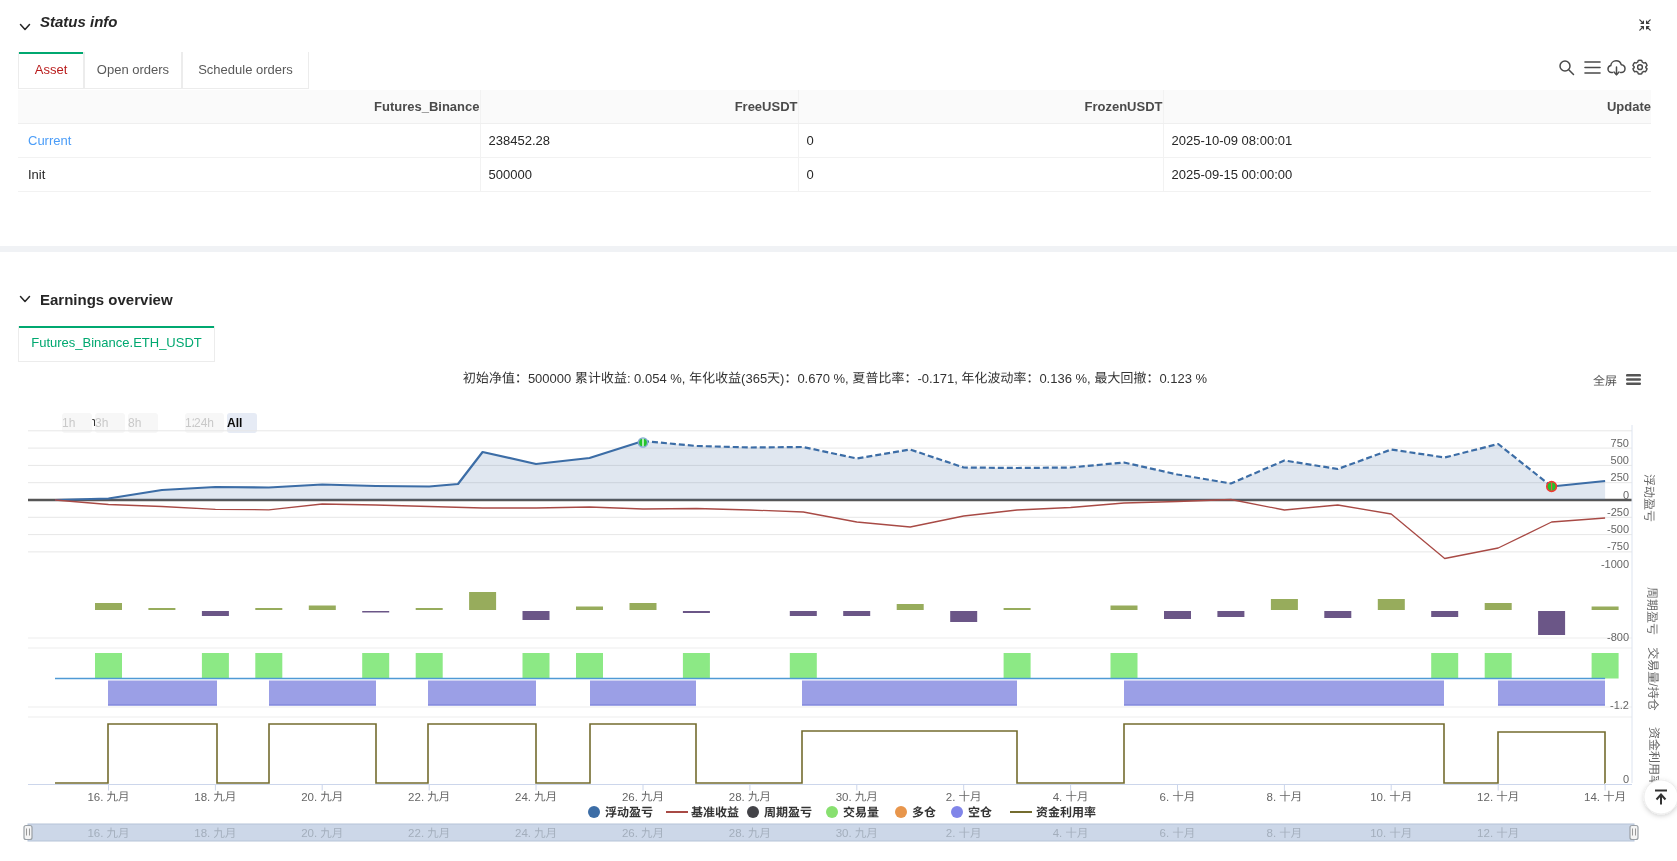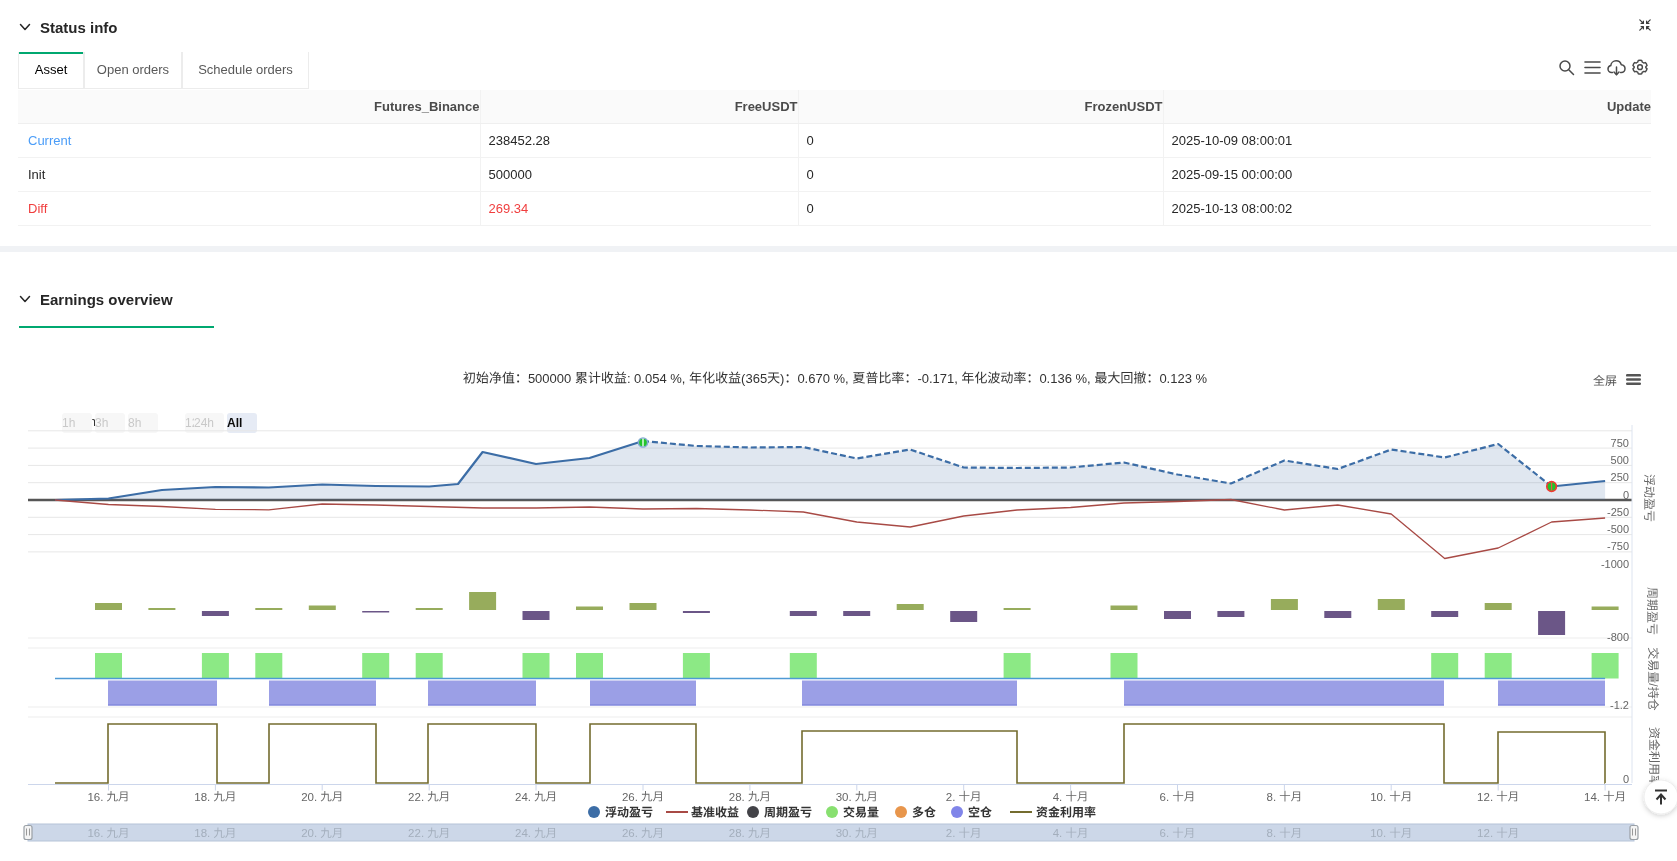--- a/index.html
+++ b/index.html
@@ -12,21 +12,21 @@
 table.t td { height:34px; border-bottom:1px solid #f2f2f2; }
 table.t th, table.t td { padding:0 0 0 8px; border-right:1px solid #f2f2f2; }
 table.t th:last-child, table.t td:last-child { border-right:none; }
 .zbtn { position:absolute; top:145px; width:30px; height:20px; border-radius:3px; background:#f7f7f7; color:#c9c9c9; font-size:12px; text-align:left; line-height:20px; }
 </style></head>
 <body>
 <div class="card" style="top:0;height:246px;">
   <svg style="position:absolute;left:18px;top:20px" width="14" height="14" viewBox="0 0 14 14">
       <path d="M2.5 4.5 L7 9.5 L11.5 4.5" fill="none" stroke="#262626" stroke-width="1.5" stroke-linecap="round" stroke-linejoin="round"></path>
     </svg>
-  <div class="sechead" style="top:19px;">Status info</div>
+  <div class="sechead" style="top:13px;font-style:italic;">Status info</div>
   <svg style="position:absolute;left:1639px;top:19px" width="12" height="12" viewBox="0 0 12 12" fill="none" stroke="#3c3c3c" stroke-width="1.2" stroke-linecap="round" stroke-linejoin="round">
 <path d="M0.8 0.8 L4.4 4.4 M4.4 4.4 L4.4 2.1 M4.4 4.4 L2.1 4.4"></path>
 <path d="M11.2 0.8 L7.6 4.4 M7.6 4.4 L7.6 2.1 M7.6 4.4 L9.9 4.4"></path>
 <path d="M0.8 11.2 L4.4 7.6 M4.4 7.6 L2.1 7.6 M4.4 7.6 L4.4 9.9"></path>
 <path d="M11.2 11.2 L7.6 7.6 M7.6 7.6 L9.9 7.6 M7.6 7.6 L7.6 9.9"></path>
 </svg>
   <svg style="position:absolute;left:1558px;top:59px" width="17" height="17" viewBox="0 0 17 17" fill="none" stroke="#4a4a4a" stroke-width="1.5" stroke-linecap="round">
 <circle cx="7" cy="7" r="5"></circle>
       <path d="M11 11 L15.5 15.5"></path>
     </svg>
@@ -37,21 +37,21 @@
     </svg>
     <svg style="position:absolute;left:1607px;top:59px" width="19" height="17" viewBox="0 0 19 17" fill="none" stroke="#4a4a4a" stroke-width="1.5" stroke-linecap="round" stroke-linejoin="round">
 <path d="M5.5 13.5 H4.5 C2.6 13.5 1 11.9 1 10 C1 8.3 2.2 7 3.8 6.6 C4 3.9 6.3 1.8 9.1 1.8 C11.5 1.8 13.6 3.4 14.3 5.7 C16.4 5.9 18 7.6 18 9.7 C18 11.8 16.4 13.5 14.3 13.5 H13.5"></path>
 <path d="M9.5 8 V15.5"></path>
       <path d="M7 13 L9.5 15.7 L12 13"></path>
     </svg>
     <svg style="position:absolute;left:1631px;top:58px" width="18" height="18" viewBox="0 0 24 24" fill="none" stroke="#4a4a4a" stroke-width="1.9" stroke-linejoin="round">
 <path d="M9.7 3.3 C10.4 3.1 11.2 3 12 3 C12.8 3 13.6 3.1 14.3 3.3 L15 5.4 C15.7 5.7 16.4 6.1 17 6.6 L19.2 6.1 C20.2 7.2 21 8.6 21.4 10.1 L19.7 11.6 C19.8 12 19.8 12.4 19.7 12.8 L21.4 14.3 C21 15.8 20.2 17.2 19.2 18.3 L17 17.8 C16.4 18.3 15.7 18.7 15 19 L14.3 21.1 C13.6 21.3 12.8 21.4 12 21.4 C11.2 21.4 10.4 21.3 9.7 21.1 L9 19 C8.3 18.7 7.6 18.3 7 17.8 L4.8 18.3 C3.8 17.2 3 15.8 2.6 14.3 L4.3 12.8 C4.2 12.4 4.2 12 4.3 11.6 L2.6 10.1 C3 8.6 3.8 7.2 4.8 6.1 L7 6.6 C7.6 6.1 8.3 5.7 9 5.4 Z"></path>
 <circle cx="12" cy="12.2" r="3.2"></circle>
     </svg>
-  <div class="tab" style="left:18px;width:66px;color:#000000;">Asset</div>
+  <div class="tab" style="left:18px;width:66px;color:#b91c1c;">Asset</div>
   <div class="tab" style="left:84px;width:98px;">Open orders</div>
   <div class="tab" style="left:182px;width:127px;">Schedule orders</div>
   <div class="tabtop" style="left:19px;width:64px;"></div>
   <table class="t">
     <colgroup>
         <col style="width:462px">
         <col style="width:318px">
         <col style="width:365px">
         <col style="width:488px">
       </colgroup>
@@ -67,35 +67,30 @@
           <td>238452.28</td>
           <td>0</td>
           <td>2025-10-09 08:00:01</td>
         </tr>
     <tr>
           <td style="padding-left:10px">Init</td>
           <td>500000</td>
           <td>0</td>
           <td>2025-09-15 00:00:00</td>
         </tr>
-    <tr>
-          <td style="color:#f03e3e;padding-left:10px">Diff</td>
-          <td style="color:#f03e3e">269.34</td>
-          <td>0</td>
-          <td>2025-10-13 08:00:02</td>
-        </tr>
   </tbody>
     </table>
 </div>
 <div style="position:absolute;left:0;top:246px;width:1677px;height:6px;background:#f0f2f5;"></div>
 <div class="card" style="top:268px;height:609px;">
   <svg style="position:absolute;left:18px;top:24px" width="14" height="14" viewBox="0 0 14 14">
       <path d="M2.5 4.5 L7 9.5 L11.5 4.5" fill="none" stroke="#262626" stroke-width="1.5" stroke-linecap="round" stroke-linejoin="round"></path>
     </svg>
   <div class="sechead" style="top:23px;">Earnings overview</div>
+  <div class="tab" style="left:18px;top:58px;width:197px;color:#00a870;font-size:13px;height:36px;line-height:34px;">Futures_Binance.ETH_USDT</div>
   <div class="tabtop" style="left:19px;top:58px;width:195px;"></div>
   <div style="position:absolute;left:29px;top:147px;font-size:12.5px;color:#333;margin-left:35px;">Zoom</div>
   <div class="zbtn" style="left:62px;">1h</div>
   <div class="zbtn" style="left:95px;">3h</div>
   <div class="zbtn" style="left:128px;">8h</div>
   <div class="zbtn" style="left:161px;margin-left:24px;">12h</div>
   <div class="zbtn" style="left:194px;">24h</div>
   <div class="zbtn" style="left:227px;background:#e6ebf5;color:#0a0a0a;font-weight:bold;">All</div>
 </div>
 <svg style="position:absolute;left:0;top:0;" width="1677" height="861" viewBox="0 0 1677 861">

